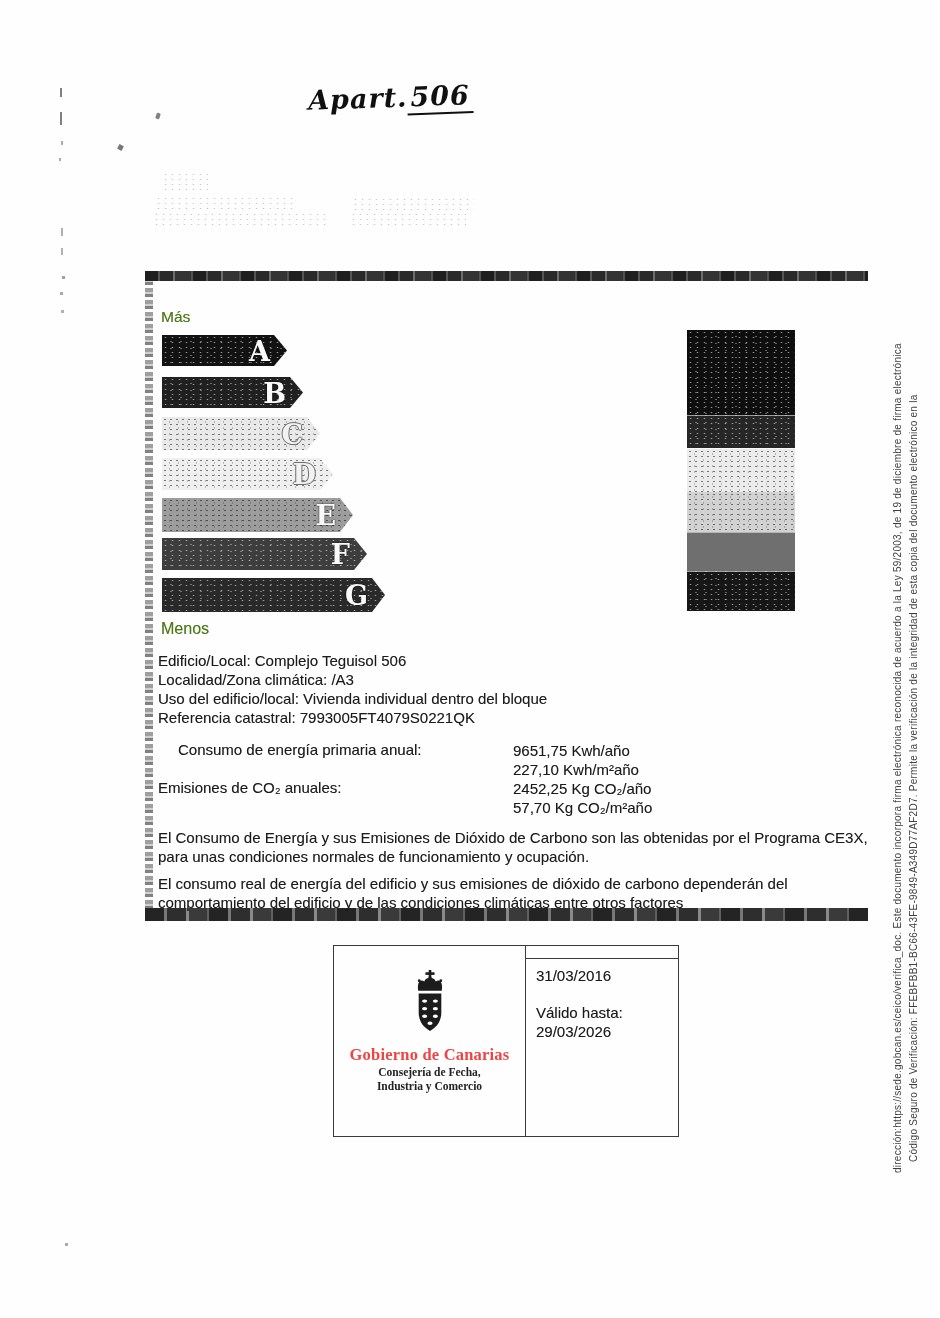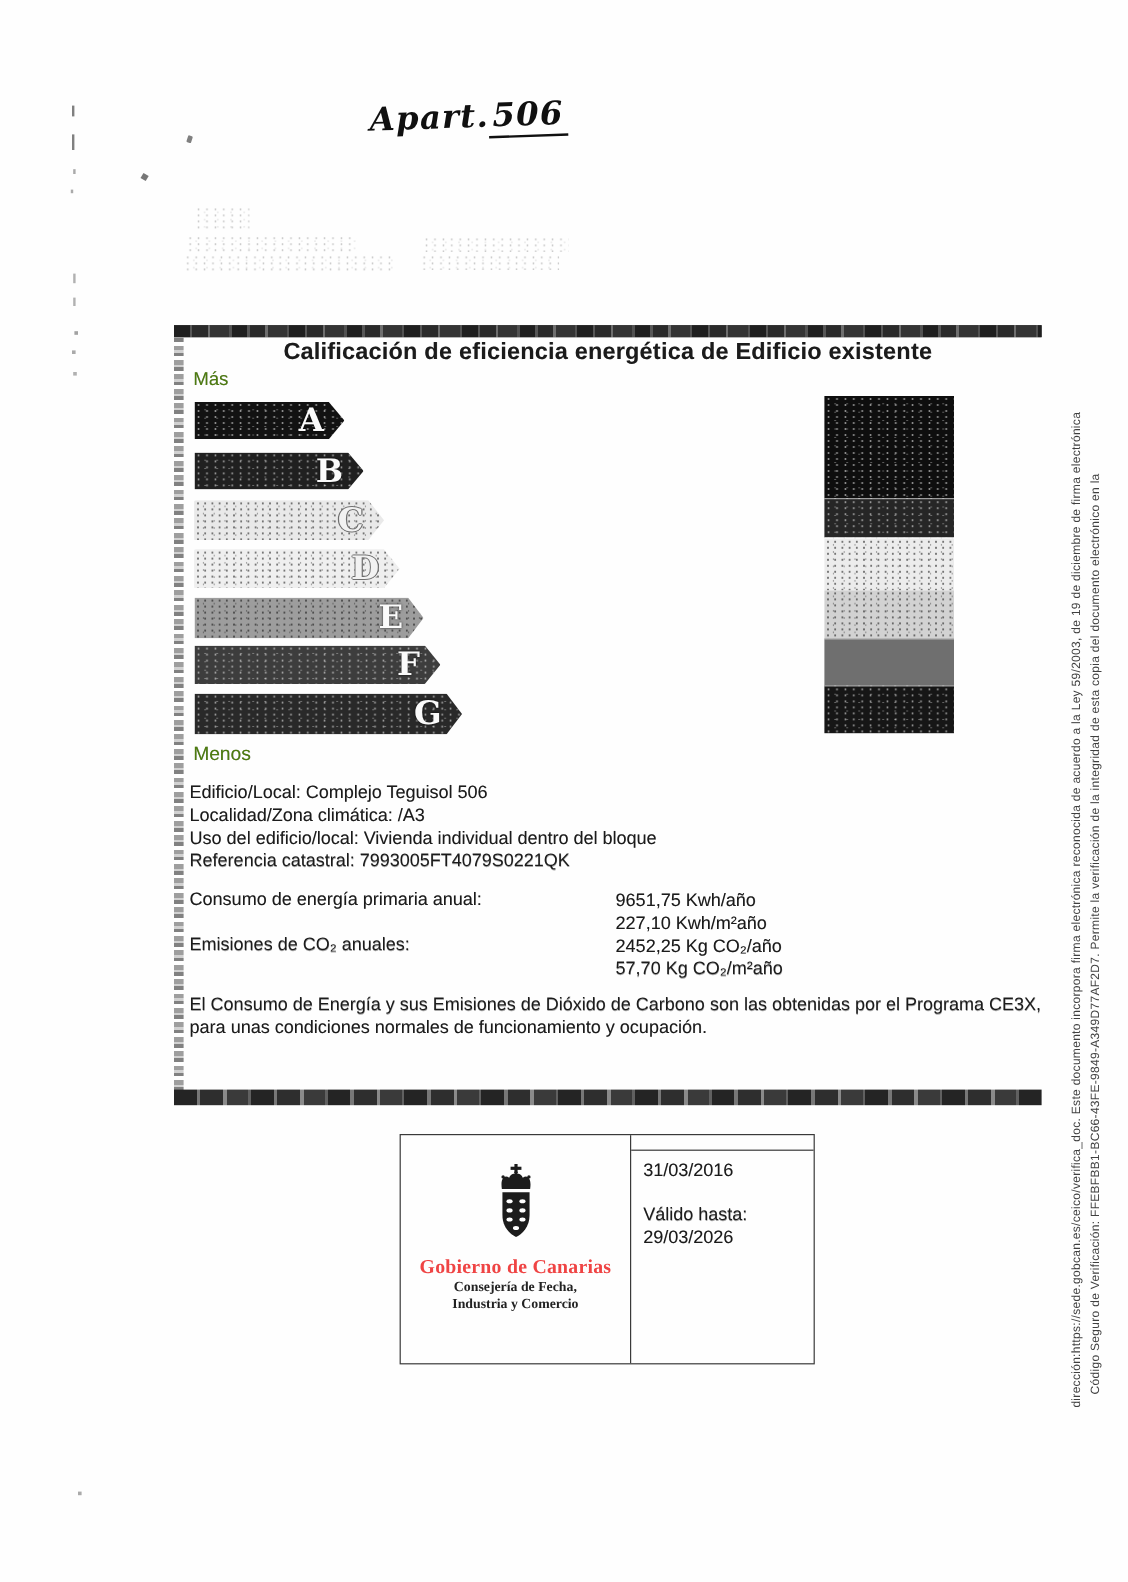--- a/index.html
+++ b/index.html
@@ -109,21 +109,20 @@
   <div class="abs stamp" style="left:162px;top:172px;width:46px;height:21px;"></div>
   <div class="abs stamp" style="left:155px;top:196px;width:142px;height:14px;"></div>
   <div class="abs stamp" style="left:153px;top:212px;width:176px;height:15px;"></div>
   <div class="abs stamp" style="left:352px;top:197px;width:122px;height:13px;"></div>
   <div class="abs stamp" style="left:350px;top:212px;width:116px;height:13px;"></div>
 
   <div class="abs noise-h" style="left:145px;top:271px;width:723px;height:10px;"></div>
   <div class="abs noise-v" style="left:145px;top:281px;width:8px;height:640px;"></div>
   <div class="abs noise-h2" style="left:145px;top:908px;width:723px;height:13px;"></div>
 
-  <div class="abs title doc-text">Calificación de eficiencia energética de Edificio existente</div>
 
   <div class="abs scale-label doc-text" style="left:161px;top:308px;">Más</div>
   <div class="abs scale-label doc-text" style="left:161px;top:620px;font-size:16px;">Menos</div>
 
   <div class="bar bar-a dots-w" style="top:335px;width:125px;height:31px;">
     <span class="letter">A</span>
   </div>
   <div class="bar bar-b dots-w" style="top:377px;width:141px;height:31px;">
     <span class="letter">B</span>
   </div>
@@ -153,32 +152,33 @@
   </div>
 
   <div class="abs info doc-text">
     <div><span>Edificio/Local:</span> <span>Complejo Teguisol 506</span></div>
     <div><span>Localidad/Zona climática:</span> <span>/A3</span></div>
     <div><span>Uso del edificio/local:</span> <span>Vivienda individual dentro del bloque</span></div>
     <div><span>Referencia catastral:</span> <span>7993005FT4079S0221QK</span></div>
   </div>
 
   <div class="abs metrics doc-text">
-    <div class="metric-label" style="top:0;">Consumo de energía primaria anual:</div>
+    <div class="metric-label" style="top:0;margin-left:20px;">Consumo de energía primaria anual:</div>
     <div class="metric-label" style="top:38px;">Emisiones de CO₂ anuales:</div>
     <div class="metric-values">
       <div>9651,75 Kwh/año</div>
       <div>227,10 Kwh/m²año</div>
       <div>2452,25 Kg CO₂/año</div>
       <div>57,70 Kg CO₂/m²año</div>
     </div>
   </div>
 
   <div class="abs notes doc-text">
     <p>El Consumo de Energía y sus Emisiones de Dióxido de Carbono son las obtenidas por el Programa CE3X, para unas condiciones normales de funcionamiento y ocupación.</p>
+    <p>El consumo real de energía del edificio y sus emisiones de dióxido de carbono dependerán del comportamiento del edificio y de las condiciones climáticas entre otros factores</p>
   </div>
 
   <div class="abs regbox">
     <div class="reg-left">
       <span>
         <svg width="38" height="66" viewBox="0 0 40 70" xmlns="http://www.w3.org/2000/svg">
           <g fill="#1c1c1c">
             <rect x="18.6" y="0" width="2.8" height="8"></rect>
             <rect x="15.2" y="2.4" width="9.6" height="2.8"></rect>
             <path d="M7.5 22 C6 12.5 10 9 14 12.2 C15 7 25 7 26 12.2 C30 9 34 12.5 32.5 22 Z"></path>

